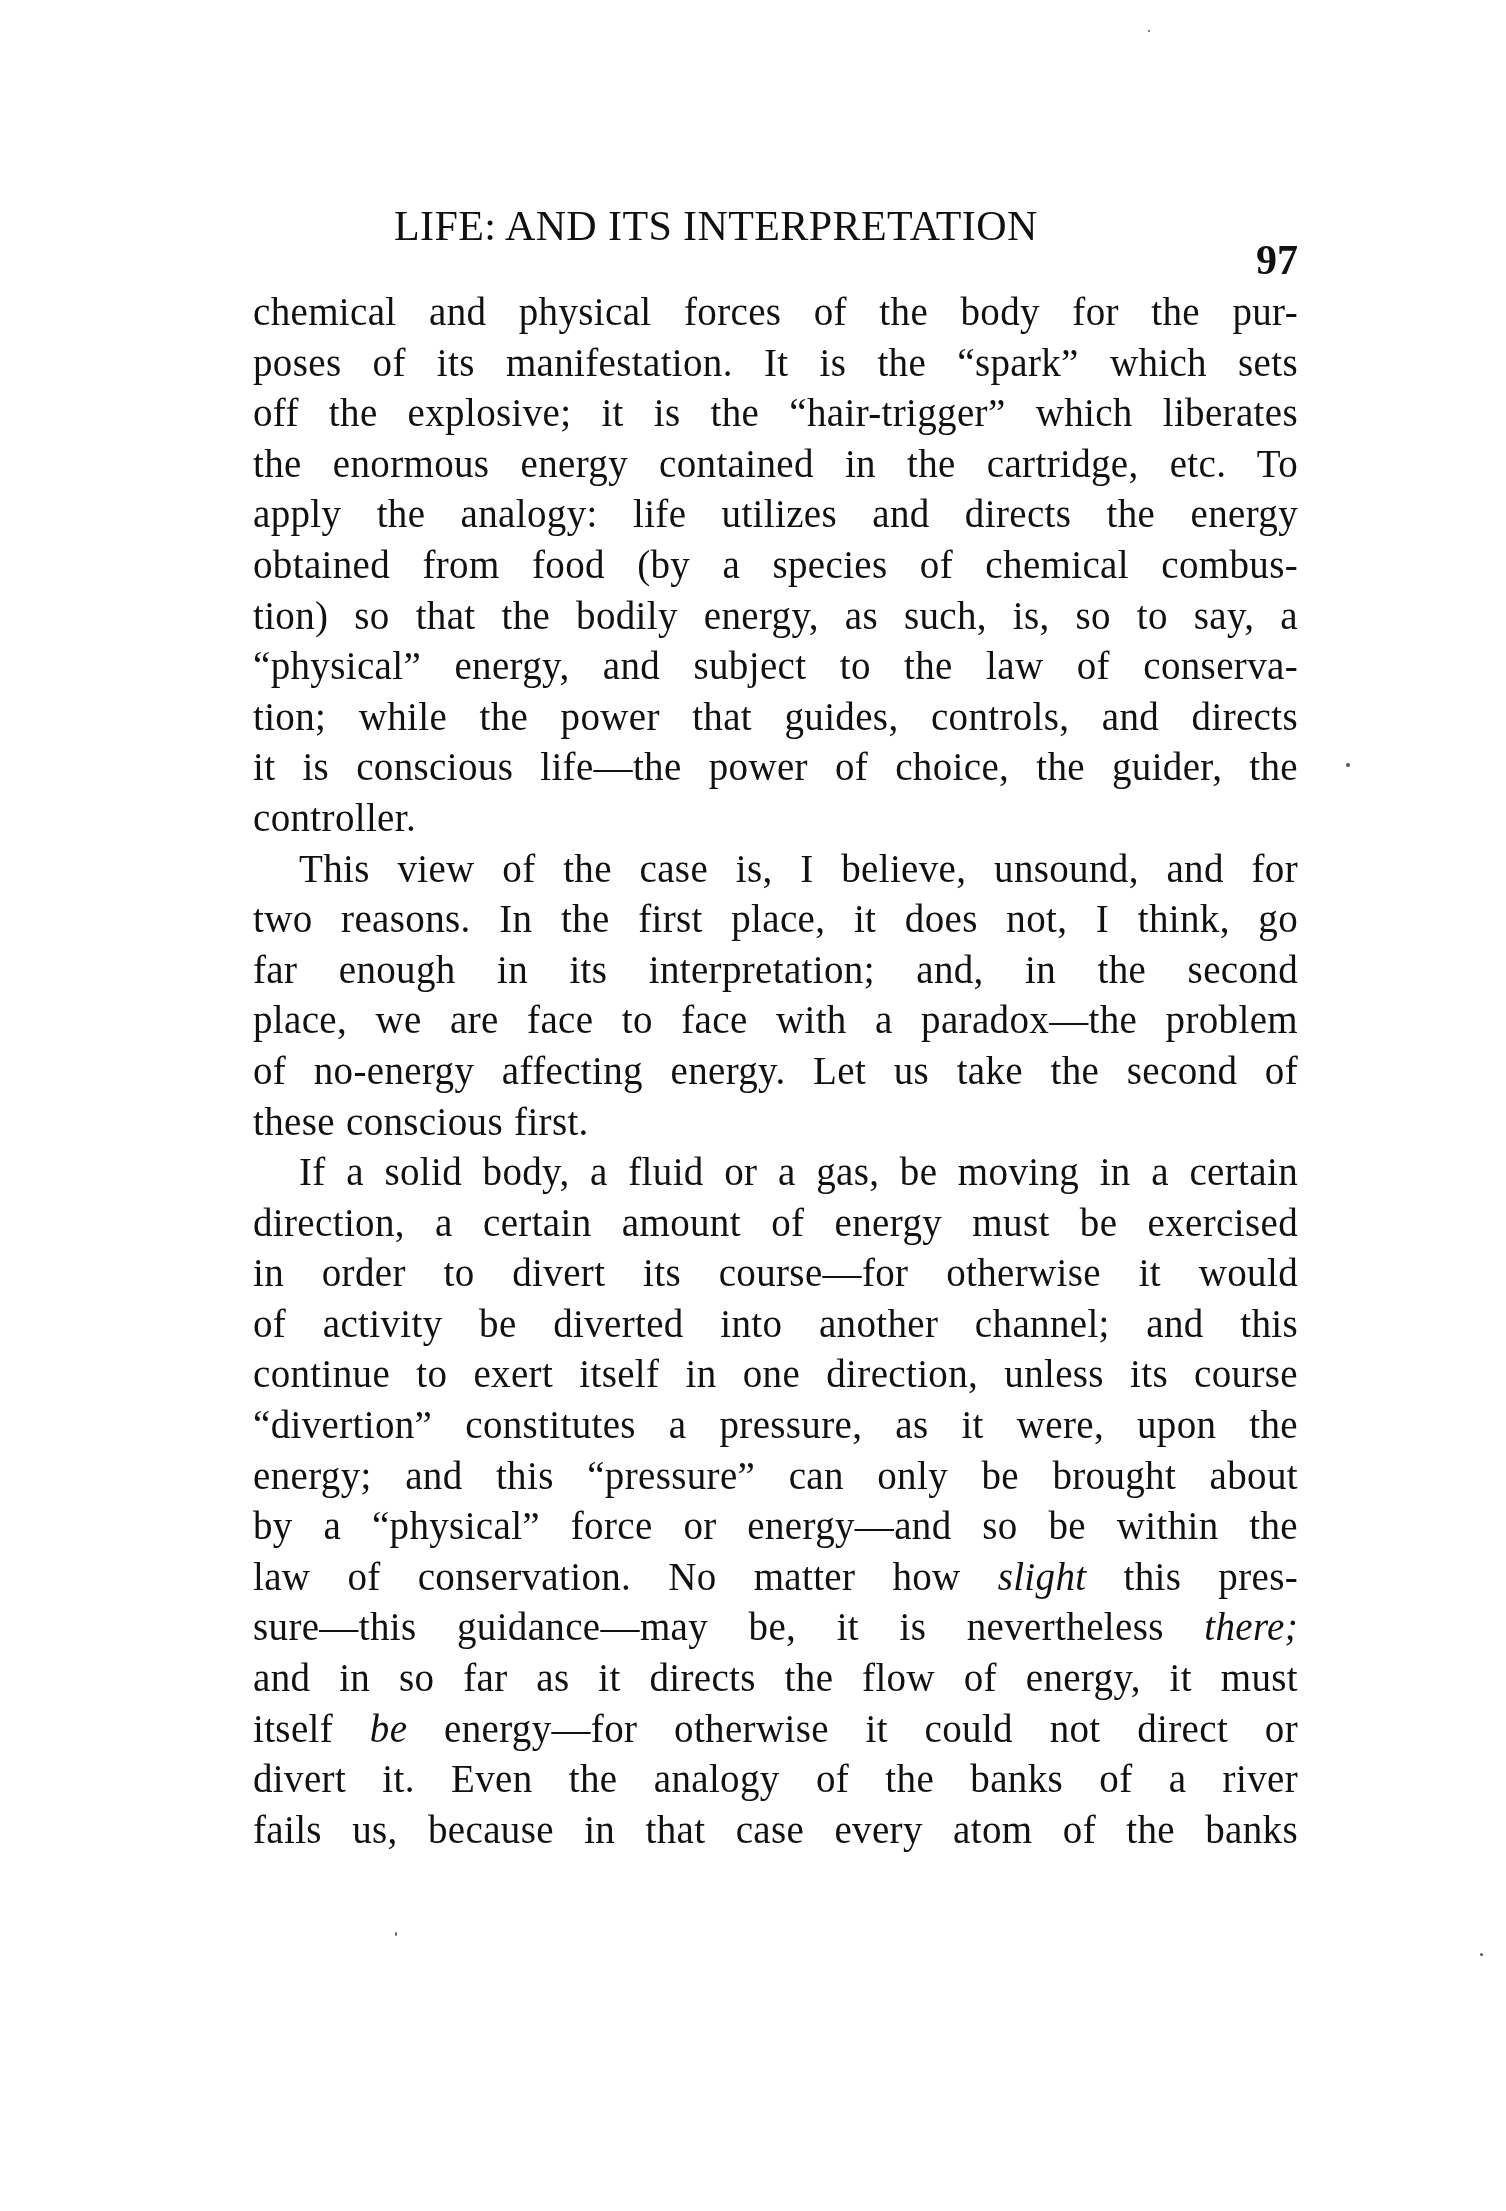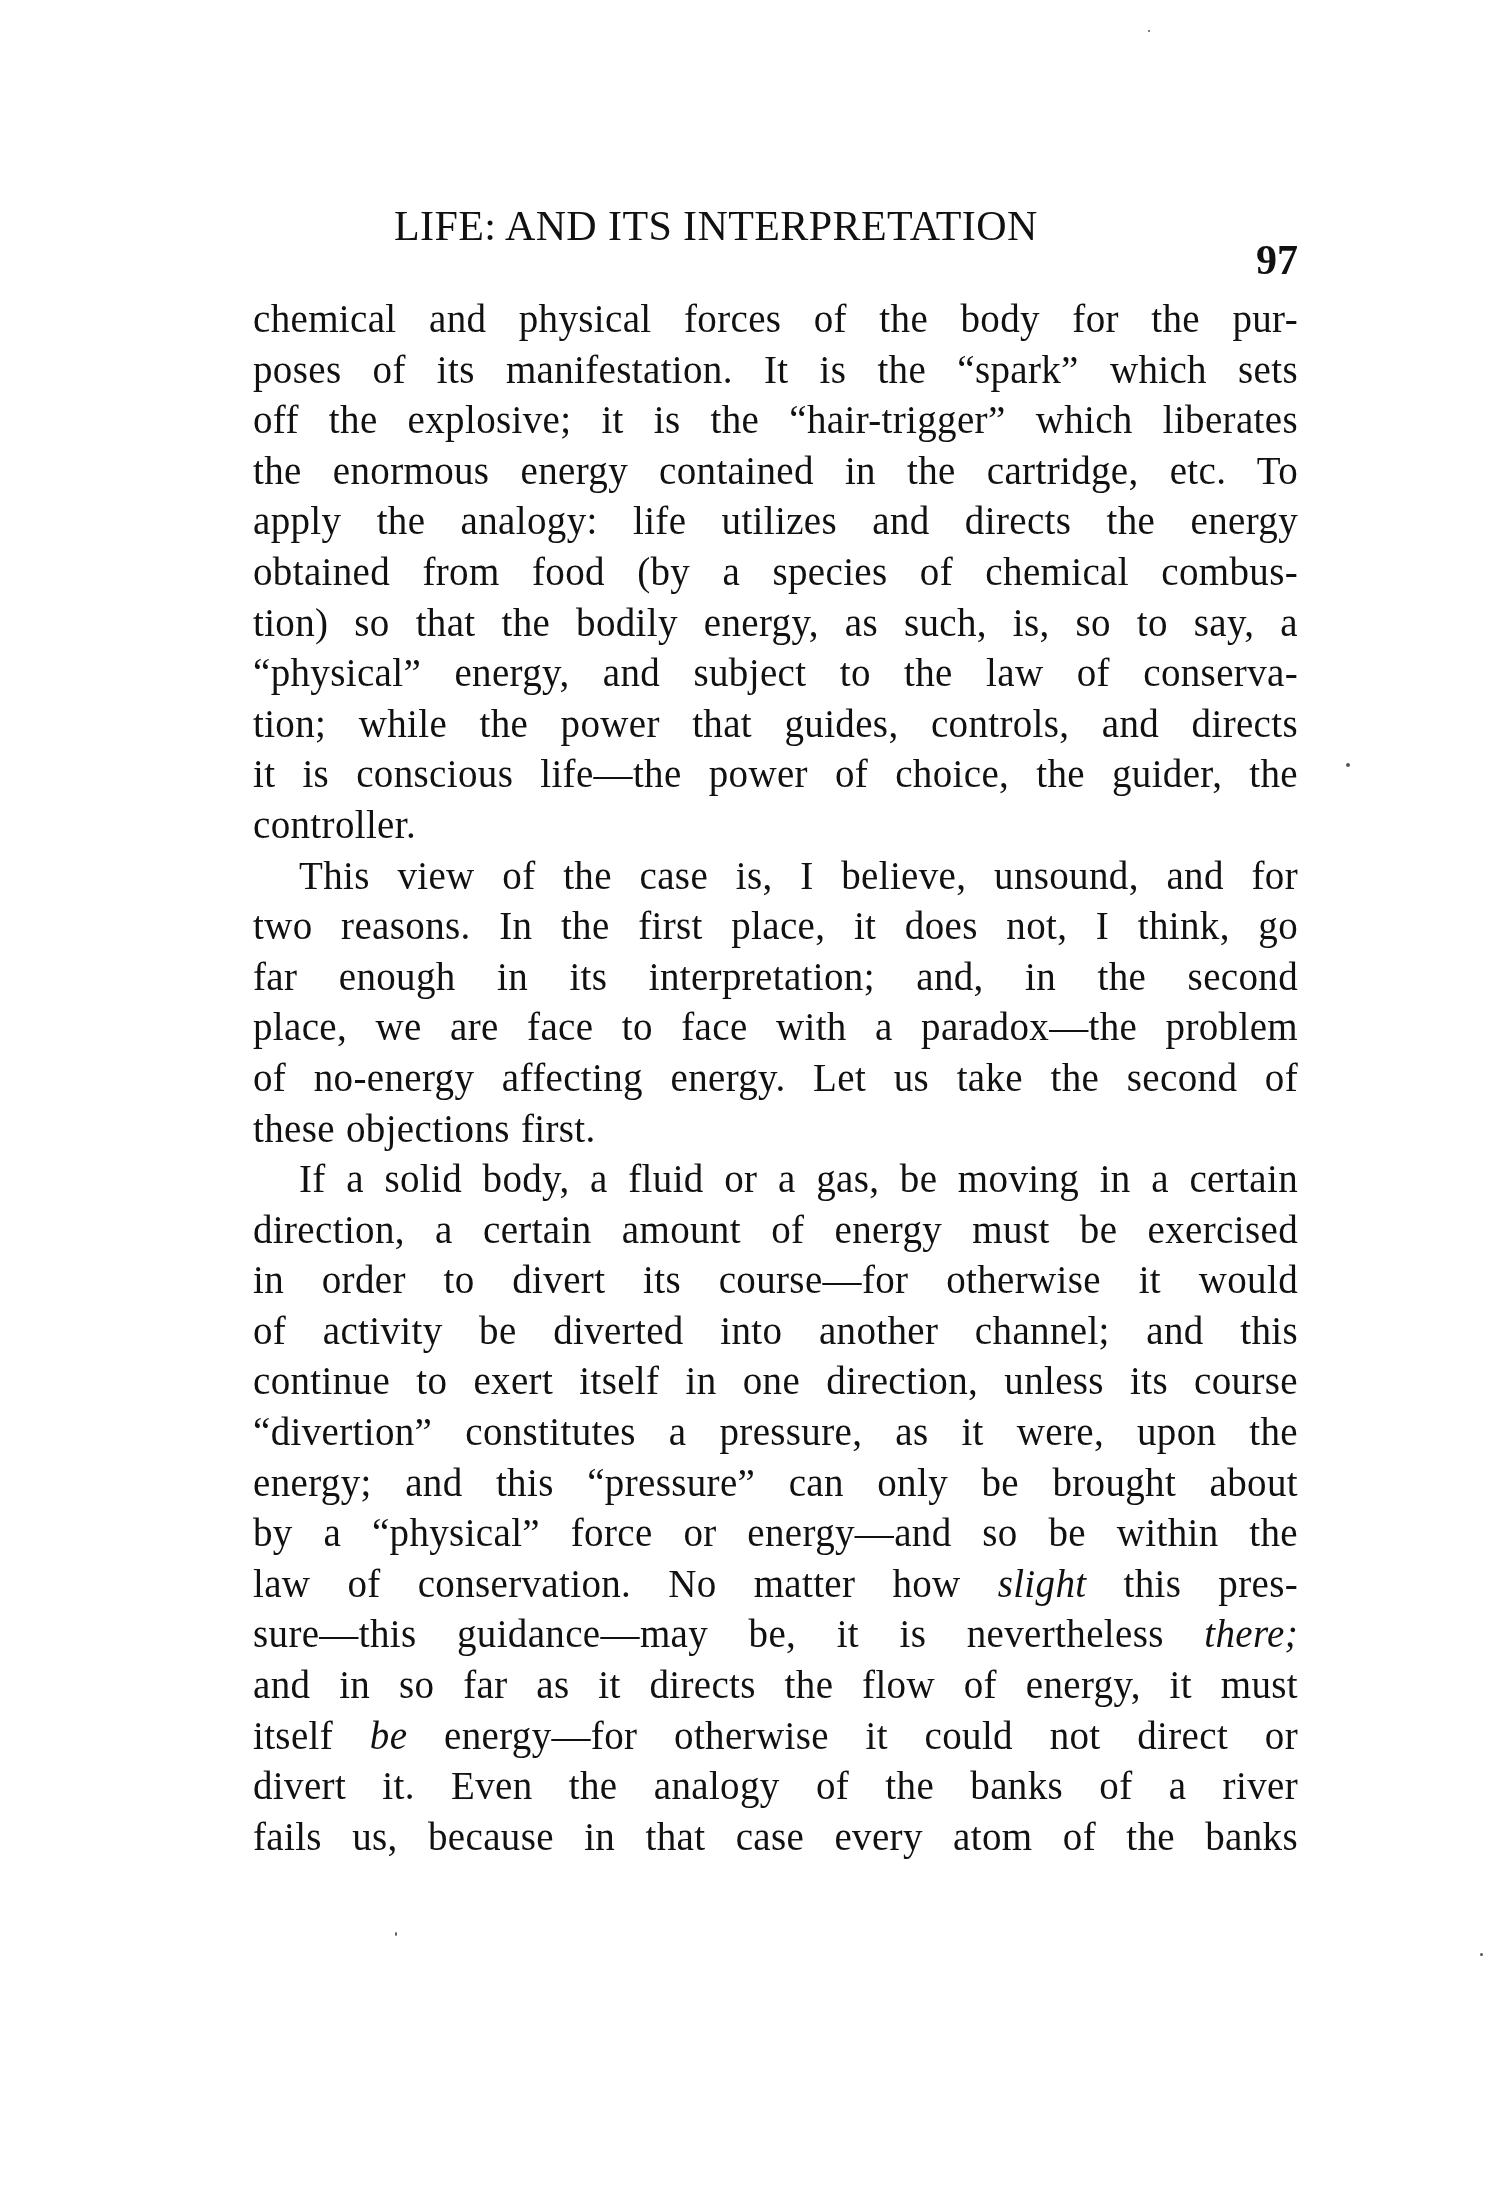--- a/index.html
+++ b/index.html
@@ -43,21 +43,21 @@
     .running-head .folio {
       position: absolute;
       right: 0;
       top: 0;
       font-weight: bold;
       margin-top: 34px;
     }
     .text-block {
       position: absolute;
       left: 253px;
-      top: 294px;
+      top: 287px;
       width: 1045px;
     }
     .line {
       display: block;
       height: 50.6px;
       line-height: 50.6px;
       font-size: 39px;
       text-align: justify;
       text-align-last: justify;
       white-space: nowrap;
@@ -98,21 +98,21 @@
       <span class="line">tion) so that the bodily energy, as such, is, so to say, a</span>
       <span class="line">“physical” energy, and subject to the law of conserva-</span>
       <span class="line">tion; while the power that guides, controls, and directs</span>
       <span class="line">it is conscious life—the power of choice, the guider, the</span>
       <span class="line last">controller.</span>
       <span class="line indent">This view of the case is, I believe, unsound, and for</span>
       <span class="line">two reasons.  In the first place, it does not, I think, go</span>
       <span class="line">far enough in its interpretation; and, in the second</span>
       <span class="line">place, we are face to face with a paradox—the problem</span>
       <span class="line">of no-energy affecting energy.  Let us take the second of</span>
-      <span class="line last">these objections first.</span>
+      <span class="line last">these conscious first.</span>
       <span class="line indent">If a solid body, a fluid or a gas, be moving in a certain</span>
       <span class="line">direction, a certain amount of energy must be exercised</span>
       <span class="line">in order to divert its course—for otherwise it would</span>
       <span class="line">of activity be diverted into another channel; and this</span>
       <span class="line">continue to exert itself in one direction, unless its course</span>
       <span class="line">“divertion” constitutes a pressure, as it were, upon the</span>
       <span class="line">energy; and this “pressure” can only be brought about</span>
       <span class="line">by a “physical” force or energy—and so be within the</span>
       <span class="line"><span>law of conservation.  No matter how </span><em>slight</em><span> this pres-</span></span>
       <span class="line"><span>sure—this guidance—may be, it is nevertheless </span><em>there;</em></span>

